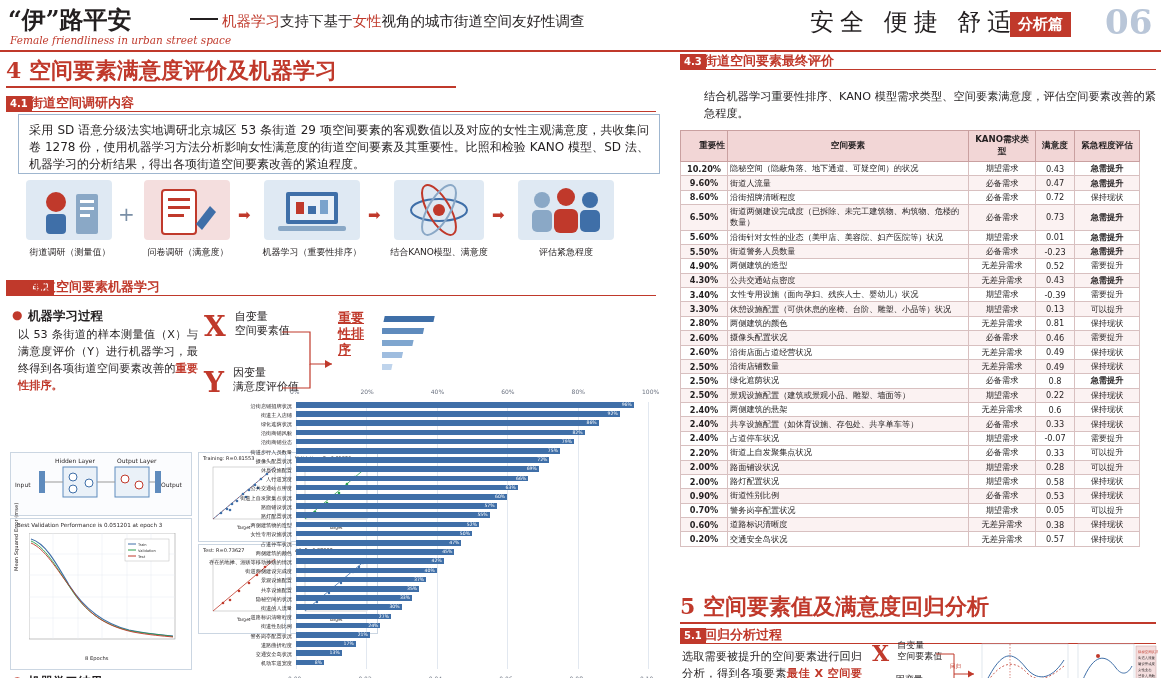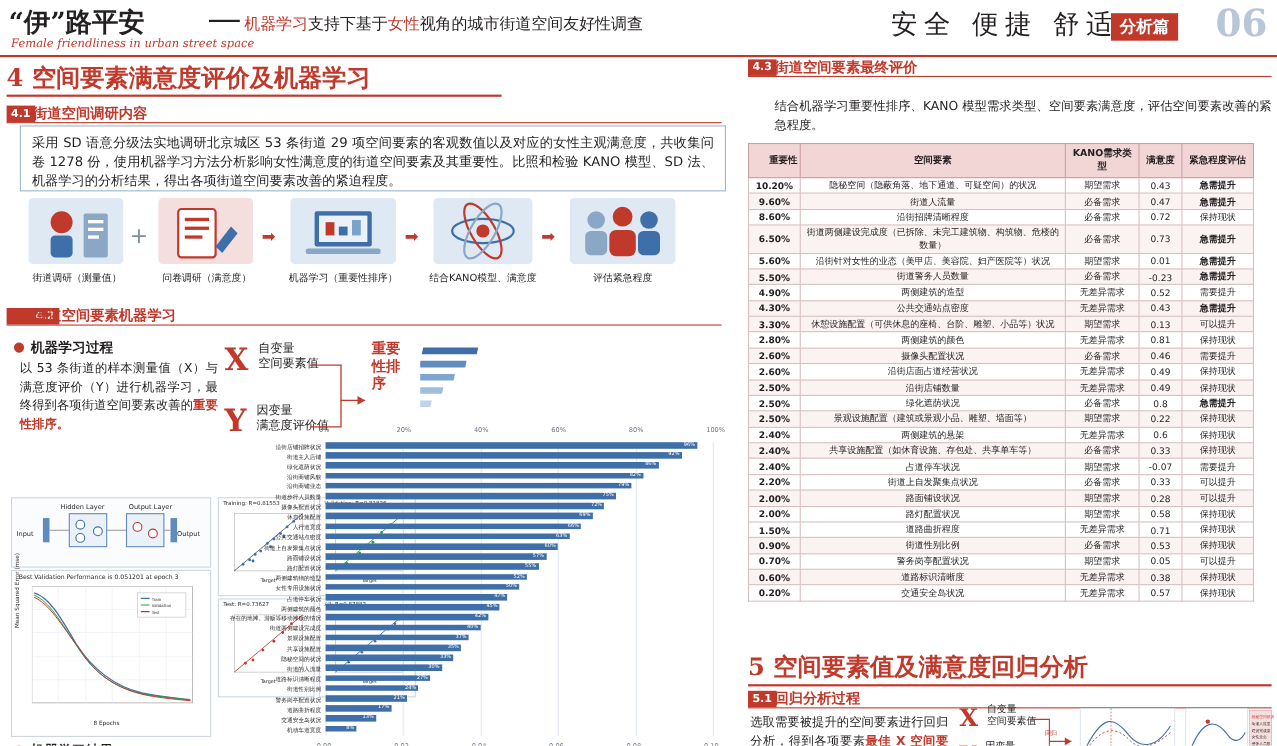--- a/index.html
+++ b/index.html
@@ -56,21 +56,21 @@
   .bar-val{position:absolute;font-size:4.6px;color:#fff;line-height:5.6px;}
   .grid-v{position:absolute;width:1px;background:#e2e8f0;}
 
   
   .right{position:absolute;left:676px;top:52px;width:485px;height:626px;}
   .r-body{position:absolute;left:28px;top:36px;width:452px;font-size:11.2px;line-height:17px;color:#231f20;text-align:justify;}
 
   table.kano{position:absolute;left:4px;top:78px;border-collapse:collapse;font-size:8.2px;}
   table.kano th{background:#f2d6d6;border:1px solid #c9a0a0;color:#231f20;font-weight:bold;padding:3px 2px;text-align:center;font-size:8.6px;}
   table.kano td{border:1px solid #d8c0c0;padding:1.2px 2px;text-align:center;color:#231f20;height:11px;}
-  table.kano td.name{text-align:center;margin-left:28px;}
+  table.kano td.name{text-align:left;margin-left:28px;}
   td.imp{color:#c0392b;font-weight:bold;}
   td.urg-red{color:#c0392b;font-weight:bold;}
   tr.alt td{background:#fbf2f2;}
 
   .h5{position:absolute;left:4px;top:540px;font-size:22px;font-weight:bold;color:#c0392b;font-family:"DejaVu Serif","Liberation Serif",serif;}
   .r5body{position:absolute;left:6px;top:596px;width:180px;font-size:11.2px;line-height:17px;color:#231f20;text-align:justify;}
   .r5body .red{color:#c0392b;font-weight:bold;}
   .diag5{position:absolute;left:196px;top:584px;width:286px;height:78px;}
 </style>
 </head>
@@ -184,21 +184,21 @@
     </div>
     <div class="xy-block" style="left:204px;top:314px;">
       <span class="xy-y">Y</span>
       <div class="xy-lab" style="display:inline-block;vertical-align:top;margin-left:4px;">因变量<br>满意度评价值</div>
     </div>
     <svg style="position:absolute;left:280px;top:266px;" width="60" height="90">
       <path d="M2 14 L30 14 L30 46 L52 46" stroke="#c0392b" stroke-width="1.2" fill="none"></path>
       <path d="M2 70 L30 70 L30 46" stroke="#c0392b" stroke-width="1.2" fill="none"></path>
       <path d="M52 46 l-7 -4 l0 8 Z" fill="#c0392b"></path>
     </svg>
-    <div class="imp-rank" style="left:338px;top:258px;">重要性排序</div>
+    <div class="imp-rank" style="left:338px;top:258px;text-decoration:underline;">重要性排序</div>
     <svg style="position:absolute;left:382px;top:258px;" width="62" height="72">
       <rect x="4" y="6" width="50" height="6" fill="#3f6fa8" transform="skewX(-12)"></rect>
       <rect x="4" y="18" width="42" height="6" fill="#5f8bbd" transform="skewX(-12)"></rect>
       <rect x="4" y="30" width="34" height="6" fill="#7fa6cf" transform="skewX(-12)"></rect>
       <rect x="4" y="42" width="26" height="6" fill="#9fbddf" transform="skewX(-12)"></rect>
       <rect x="4" y="54" width="18" height="6" fill="#bfd4ec" transform="skewX(-12)"></rect>
     </svg>
 
     <div class="nn">
       <svg width="178" height="60" viewBox="0 0 178 60">
@@ -542,20 +542,27 @@
             <td>0.52</td>
             <td>需要提升</td>
           </tr>
           <tr class="alt">
             <td class="imp">4.30%</td>
             <td class="name">公共交通站点密度</td>
             <td>无差异需求</td>
             <td>0.43</td>
             <td class="urg-red">急需提升</td>
           </tr>
+          <tr>
+            <td class="imp">3.40%</td>
+            <td class="name">女性专用设施（面向孕妇、残疾人士、婴幼儿）状况</td>
+            <td>期望需求</td>
+            <td>-0.39</td>
+            <td>需要提升</td>
+          </tr>
           <tr class="alt">
             <td class="imp">3.30%</td>
             <td class="name">休憩设施配置（可供休息的座椅、台阶、雕塑、小品等）状况</td>
             <td>期望需求</td>
             <td>0.13</td>
             <td>可以提升</td>
           </tr>
           <tr>
             <td class="imp">2.80%</td>
             <td class="name">两侧建筑的颜色</td>
@@ -631,27 +638,20 @@
             <td class="name">路面铺设状况</td>
             <td>期望需求</td>
             <td>0.28</td>
             <td>可以提升</td>
           </tr>
           <tr>
             <td class="imp">2.00%</td>
             <td class="name">路灯配置状况</td>
             <td>期望需求</td>
             <td>0.58</td>
-            <td>保持现状</td>
-          </tr>
-          <tr>
-            <td class="imp">1.50%</td>
-            <td class="name">道路曲折程度</td>
-            <td>无差异需求</td>
-            <td>0.71</td>
             <td>保持现状</td>
           </tr>
           <tr class="alt">
             <td class="imp">0.90%</td>
             <td class="name">街道性别比例</td>
             <td>必备需求</td>
             <td>0.53</td>
             <td>保持现状</td>
           </tr>
           <tr>

